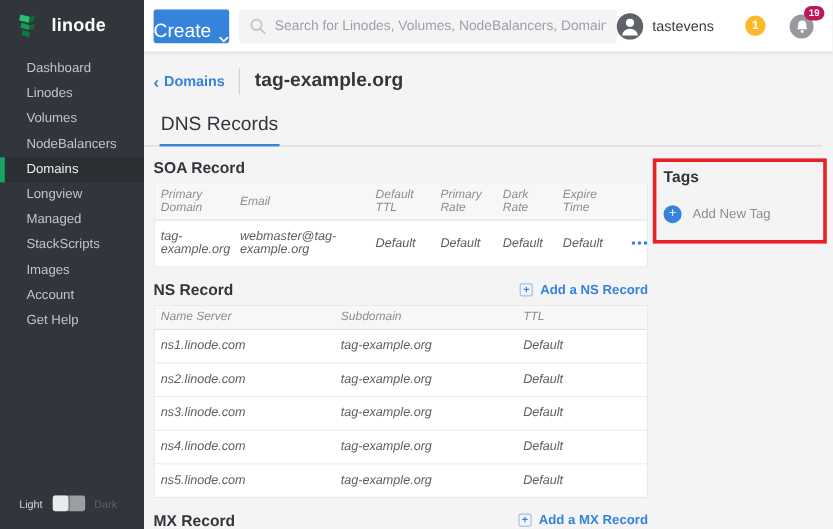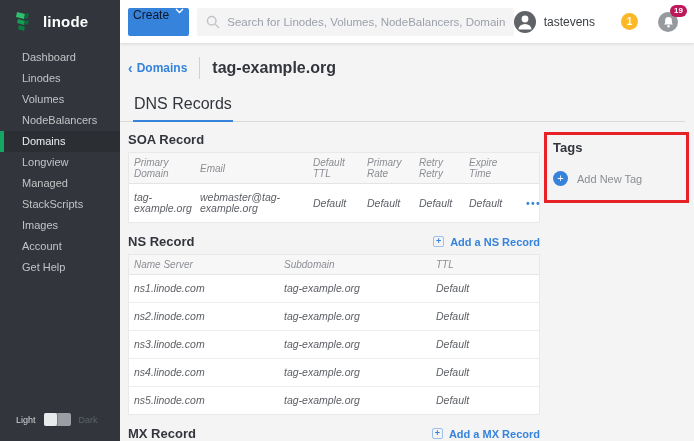--- a/index.html
+++ b/index.html
@@ -41,23 +41,23 @@
     background:#e9eaeb; border-radius:2px; box-shadow:1px 0 1px rgba(0,0,0,.25);
   }
 
   
   .topbar {
     position:absolute; left:120px; top:0; width:574px; height:43px; background:#fff;
     display:flex; align-items:center; z-index:2;
     box-shadow:0 1px 3px rgba(0,0,0,.12);
   }
   .create-btn {
-    margin-left:8px; width:64px; height:28px; background:#3683dc; color:#0f172a;
-    border:none; border-radius:2px; font-size:12px; font-family:inherit;
-    display:flex; align-items:flex-start; justify-content:center; gap:6px; cursor:pointer;
+    margin-left:8px; width:64px; height:28px; background:#3683dc; color:#ffffff;
+    border:none; border-radius:2px; font-size:16px; font-family:inherit;
+    display:flex; align-items:flex-end; justify-content:center; gap:6px; cursor:pointer;
   }
   .searchbox {
     margin-left:8px; width:330px; height:28px; background:#f4f4f5; border-radius:2px;
     display:flex; align-items:center; padding:0 9px;
   }
   .searchbox input {
     border:none; outline:none; background:transparent; flex:1; font-size:11.5px;
     font-family:inherit; color:#44474c; margin-left:7px;
   }
   .searchbox input::placeholder { color:#9ba1ab; }
@@ -230,21 +230,21 @@
 
   <div class="main-col">
 
     <div class="section-title soa-title">SOA Record</div>
     <div class="table">
       <div class="grid soa-grid thead">
         <span class="th">Primary Domain</span>
         <span class="th">Email</span>
         <span class="th">Default TTL</span>
         <span class="th">Primary Rate</span>
-        <span class="th">Retry Retry</span>
+        <span class="th">Dark Rate</span>
         <span class="th">Expire Time</span>
         <span class="th"></span>
       </div>
       <div class="grid soa-grid trow">
         <span class="td">tag-example.org</span>
         <span class="td">webmaster@tag-example.org</span>
         <span class="td">Default</span>
         <span class="td">Default</span>
         <span class="td">Default</span>
         <span class="td">Default</span>

